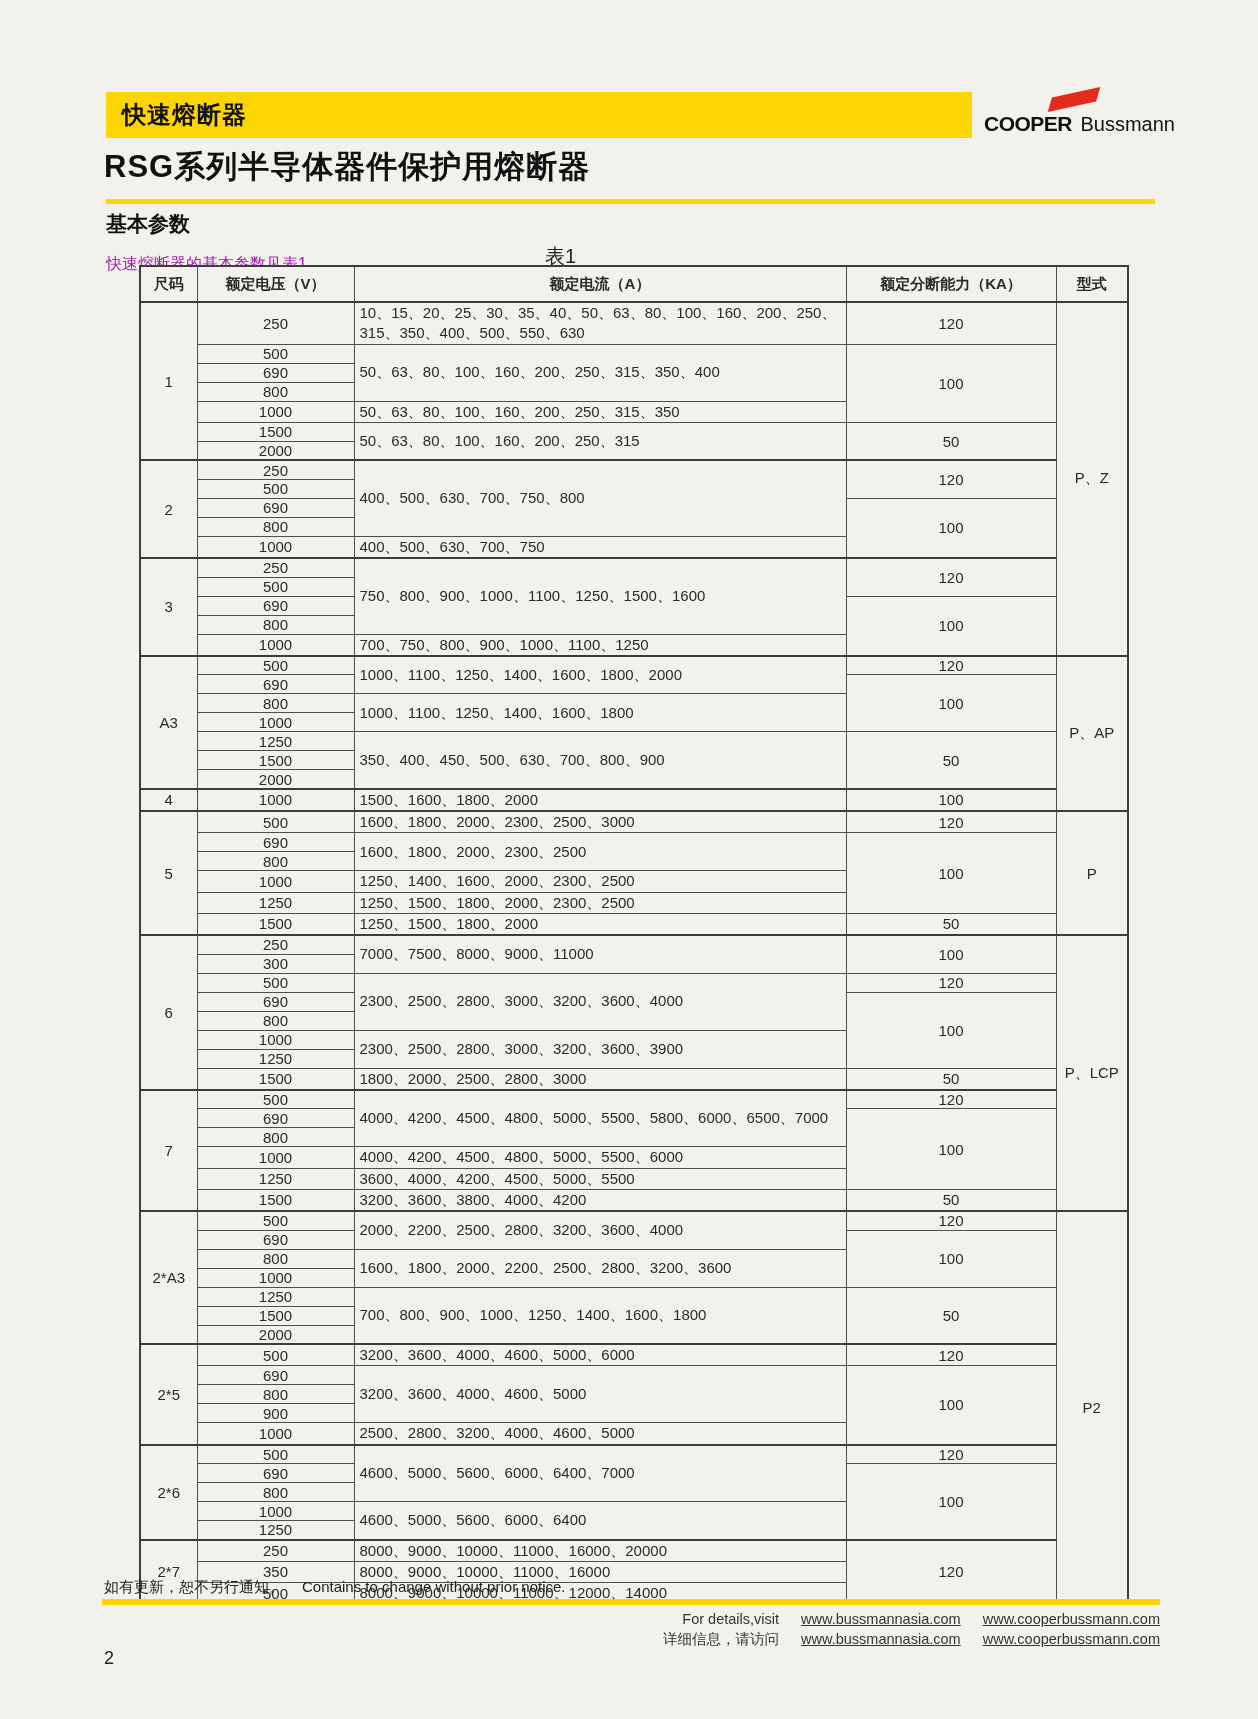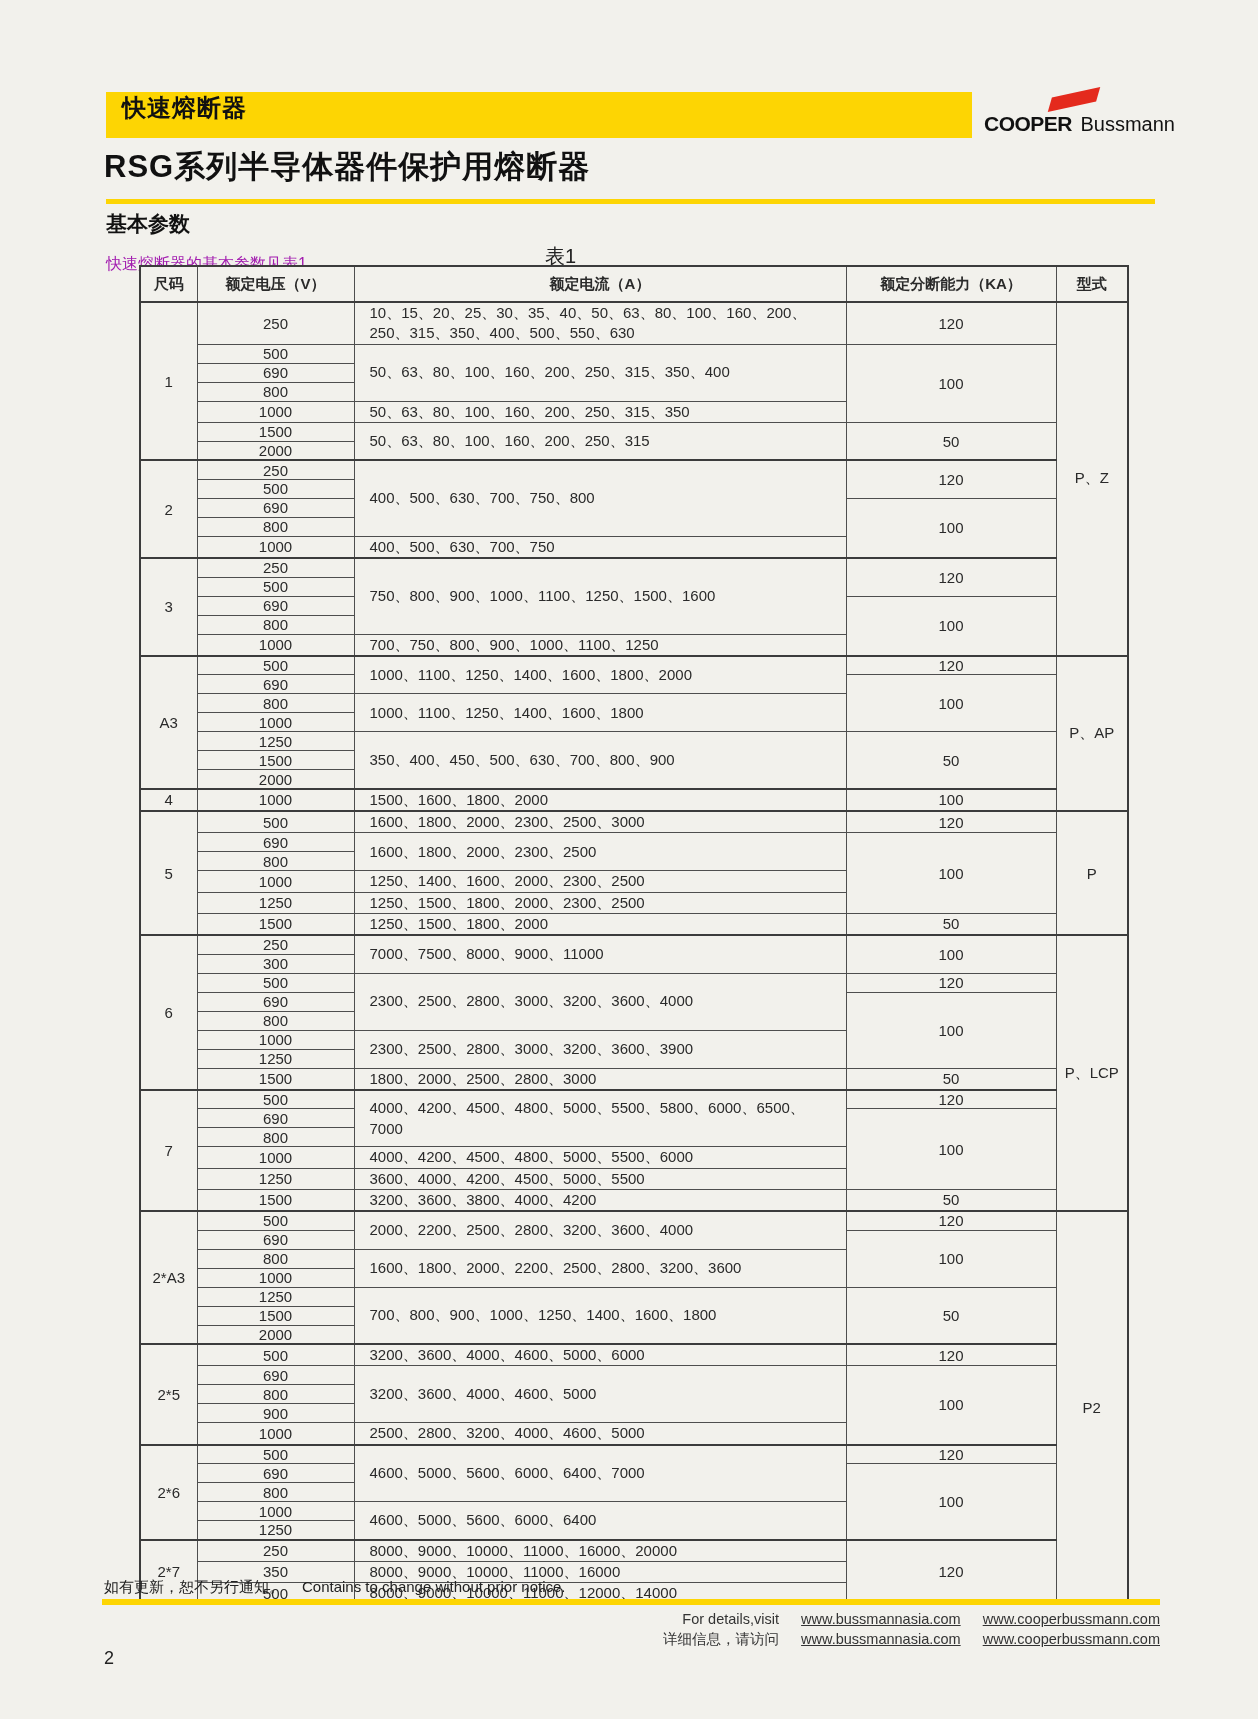--- a/index.html
+++ b/index.html
@@ -1,40 +1,40 @@
 <!DOCTYPE html>
 <html><head>
 <meta charset="utf-8">
 <style>
   html,body{margin:0;padding:0;}
   body{background:#d8d8d4;font-family:"Liberation Sans","DejaVu Sans",sans-serif;}
   #page{position:relative;width:1258px;height:1719px;background:#f2f1ec;overflow:hidden;color:#222;}
 
   
-  #banner{position:absolute;left:106px;top:92px;width:866px;height:46px;background:#fdd503;display:flex;}
+  #banner{position:absolute;left:106px;top:92px;width:866px;height:46px;background:#fdd503;display:flex;align-items:center;}
   #banner .banner-text{font-size:24px;font-weight:bold;color:#111;padding-left:16px;letter-spacing:1px;}
   #logo{position:absolute;left:984px;top:90px;width:176px;height:46px;}
   #logo .flag{position:absolute;left:68px;top:2px;width:44px;height:15px;background:#e42a1d;transform:skewX(-28deg) rotate(-14deg);}
   #logo .brand{position:absolute;left:0;top:22px;white-space:nowrap;}
   #logo .brand .b1{font-weight:bold;font-size:21px;color:#111;letter-spacing:-0.5px;}
   #logo .brand .b2{font-size:20px;color:#111;margin-left:4px;margin-top:38px;}
   #doc-title{position:absolute;left:104px;top:146px;font-size:31px;font-weight:bold;color:#111;letter-spacing:1px;}
   #rule-top{position:absolute;left:106px;top:199px;width:1049px;height:5px;background:#fdd503;}
   #section-heading{position:absolute;left:106px;top:210px;font-size:21px;font-weight:bold;color:#111;}
   #intro-text{position:absolute;left:106px;top:254px;font-size:16px;color:#a21caf;}
   #table-caption{position:absolute;left:545px;top:243px;font-size:20px;color:#222;}
 
   
   #tbl{position:absolute;left:139px;top:265px;width:988px;border-collapse:collapse;table-layout:fixed;}
   #tbl th,#tbl td{border:1px solid #4e4e4e;font-size:15px;color:#2a2a2a;padding:0;}
   #tbl{border:2px solid #3c3c3c;}
   #tbl thead th{height:34px;font-weight:bold;border-bottom:2px solid #3c3c3c;background:#f2f1ec;}
   #tbl tbody tr{height:19px;}
   #tbl td.col-size,#tbl td.col-volt,#tbl td.col-brk,#tbl td.col-type{text-align:center;vertical-align:middle;}
-  #tbl td.col-curr{text-align:left;vertical-align:middle;padding:0 15px;line-height:1.35;}
+  #tbl td.col-curr{text-align:left;vertical-align:middle;padding:0 5px;line-height:1.35;}
   #tbl tr.section-start td{border-top:2px solid #3c3c3c;}
 
   
   #notice{position:absolute;left:104px;top:1578px;font-size:15px;color:#222;}
   #notice .en{margin-left:18px;}
   #rule-bottom{position:absolute;left:102px;top:1599px;width:1058px;height:6px;background:#fdd503;}
   .details-line{position:absolute;right:98px;font-size:14.5px;color:#333;white-space:nowrap;}
   #details-1{top:1611px;}
   #details-2{top:1630px;}
   .details-line a{color:#333;text-decoration:underline;margin-left:18px;}

